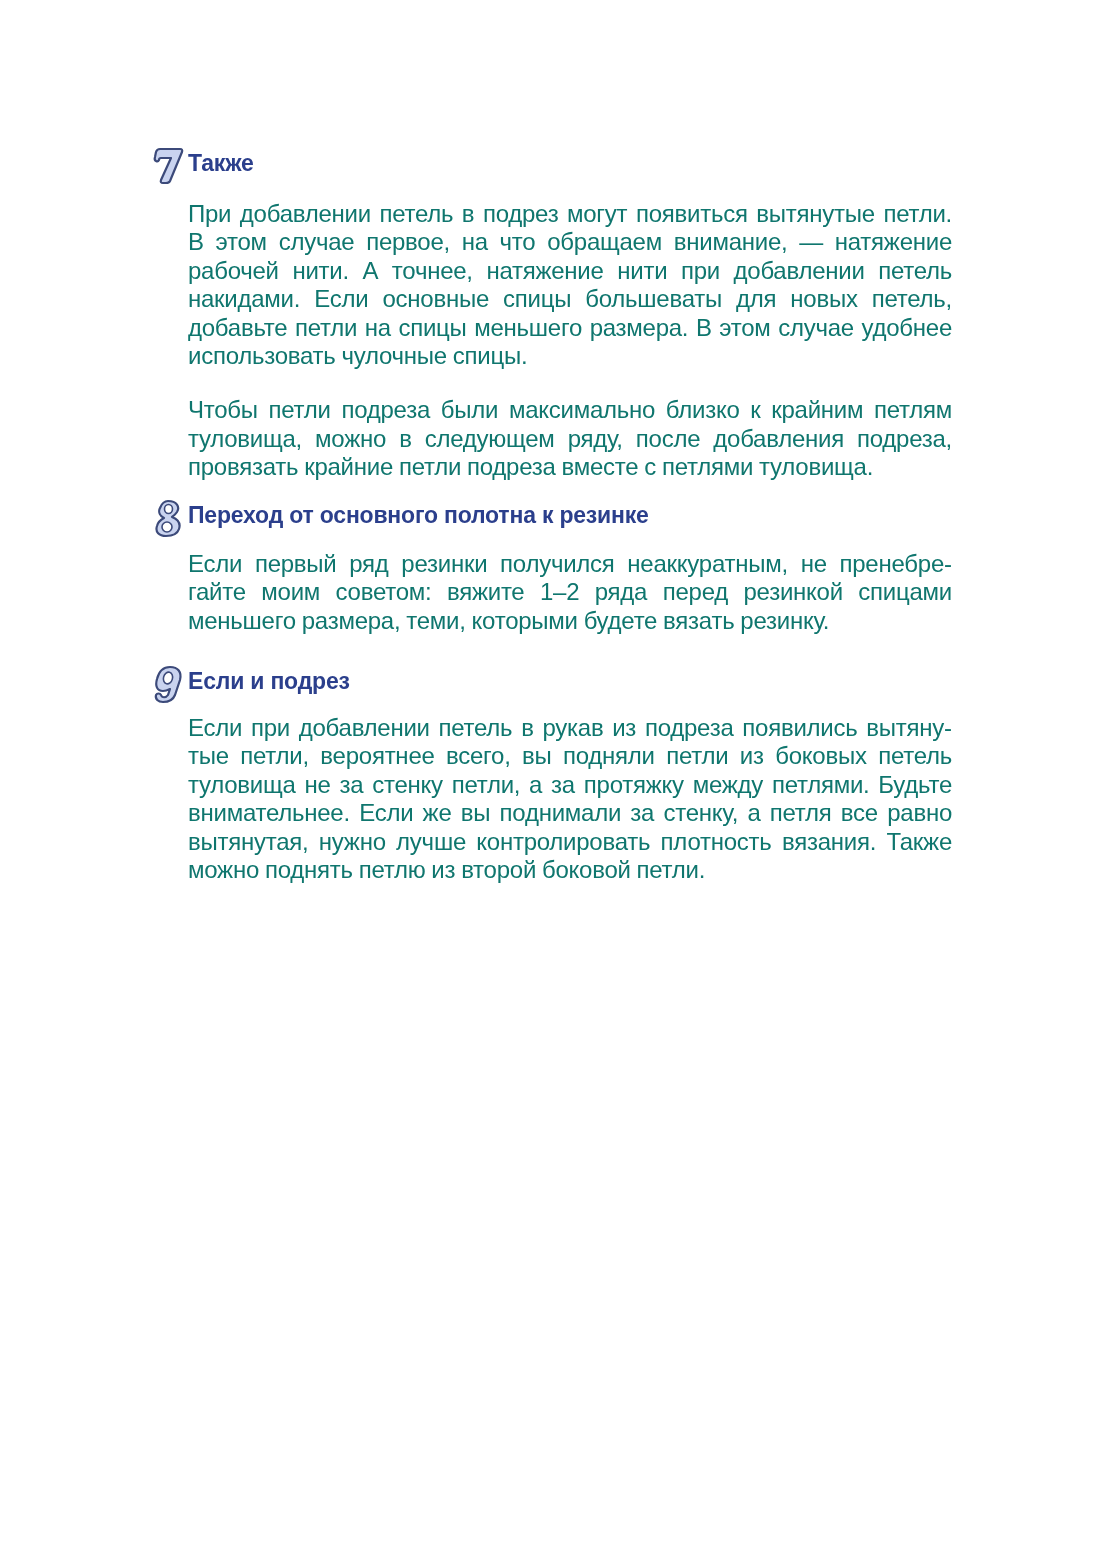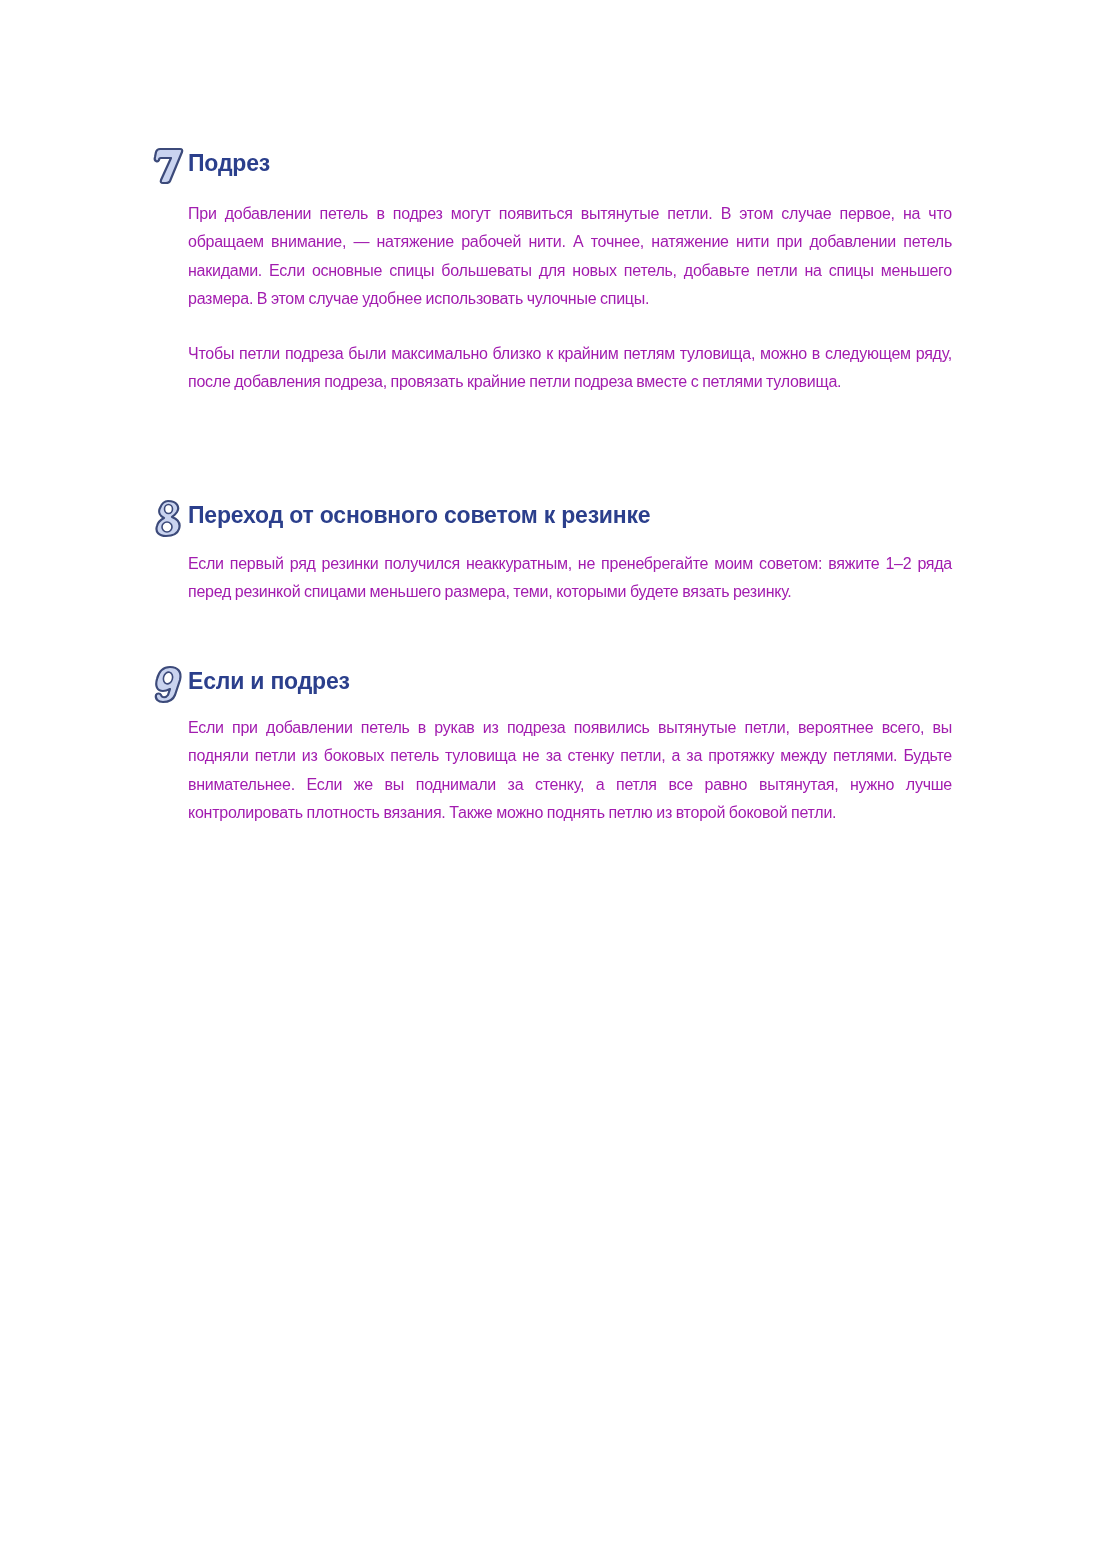--- a/index.html
+++ b/index.html
@@ -46,25 +46,25 @@
       font-family: "Liberation Sans", sans-serif;
       font-weight: bold;
       font-size: 23px;
       color: #2b3f8c;
       white-space: nowrap;
       letter-spacing: -0.2px;
     }
     .para {
       margin: 0 0 0 38px;
       width: 764px;
-      font-size: 16px;
+      font-size: 24px;
       line-height: 28.4px;
       text-align: justify;
       text-align-last: left;
-      color: #a21caf;
+      color: #0f766e;
       hyphens: manual;
       letter-spacing: -0.25px;
       word-spacing: -0.5px;
     }
     .para + .para { margin-top: 26px; }
     #sec7 { top: 146px; }
     #sec7 .para:first-of-type { margin-top: 14px; }
     #sec8 { top: 498px; }
     #sec8 .para:first-of-type { margin-top: 12px; }
     #sec9 { top: 664px; }
@@ -75,36 +75,36 @@
 
 <div class="page">
 
   <div class="section" id="sec7">
     <div class="section-head">
       <span class="num">
         <svg viewBox="0 0 36 40">
           <path d="M6 6 Q7 3 10 3 L30 3 Q33 3 32 6 L20 35 Q19 37 16 37 L13 37 Q10 37 11 34 L21 12 L11 12 Q9 12 9 14 Q8 16 6 15 Q4 14 5 11 Z" fill="#c9d3ef" stroke="#3c4a7a" stroke-width="2.2" stroke-linejoin="round"></path>
         </svg>
       </span>
-      <span class="head-title">Подрез</span>
+      <span class="head-title">Также</span>
     </div>
     <p class="para">При добавлении петель в подрез могут появиться вытянутые петли. В этом случае первое, на что обращаем внимание, — натяжение рабочей нити. А точнее, натяжение нити при добавлении петель накидами. Если основные спицы большеваты для новых петель, добавьте петли на спицы меньшего размера. В этом случае удобнее использовать чулочные спицы.</p>
     <p class="para">Чтобы петли подреза были максимально близко к крайним петлям туловища, можно в следующем ряду, после добавления подреза, провязать крайние петли подреза вместе с петлями туловища.</p>
   </div>
 
   <div class="section" id="sec8">
     <div class="section-head">
       <span class="num">
         <svg viewBox="0 0 36 40">
           <path d="M18 3 C27 3 30 9 27 14 C25 17 22 19 22 19 C27 21 31 25 29 31 C27 37 21 38 16 38 C9 38 5 34 7 28 C8 24 12 21 14 20 C10 18 8 14 10 10 C12 5 14 3 18 3 Z" fill="#c9d3ef" stroke="#3c4a7a" stroke-width="2.2" stroke-linejoin="round"></path>
           <ellipse cx="18.5" cy="11" rx="4" ry="4.5" fill="#ffffff" stroke="#3c4a7a" stroke-width="1.6"></ellipse>
           <ellipse cx="17" cy="29" rx="5" ry="5" fill="#ffffff" stroke="#3c4a7a" stroke-width="1.6"></ellipse>
         </svg>
       </span>
-      <span class="head-title">Переход от основного советом к резинке</span>
+      <span class="head-title">Переход от основного полотна к резинке</span>
     </div>
     <p class="para">Если первый ряд резинки получился неаккуратным, не пренебре­гайте моим советом: вяжите 1–2 ряда перед резинкой спицами меньшего размера, теми, которыми будете вязать резинку.</p>
   </div>
 
   <div class="section" id="sec9">
     <div class="section-head">
       <span class="num">
         <svg viewBox="0 0 36 40">
           <path d="M20 3 C28 3 32 8 30 16 L25 31 C23 36 18 38 13 38 C8 38 5 35 6 31 C7 29 10 29 11 31 C12 34 16 34 18 31 L20 25 C18 26 16 27 13 27 C7 27 5 22 7 15 C9 7 14 3 20 3 Z" fill="#c9d3ef" stroke="#3c4a7a" stroke-width="2.2" stroke-linejoin="round"></path>
           <ellipse cx="18" cy="14" rx="4.5" ry="6" fill="#ffffff" stroke="#3c4a7a" stroke-width="1.6" transform="rotate(15 18 14)"></ellipse>

